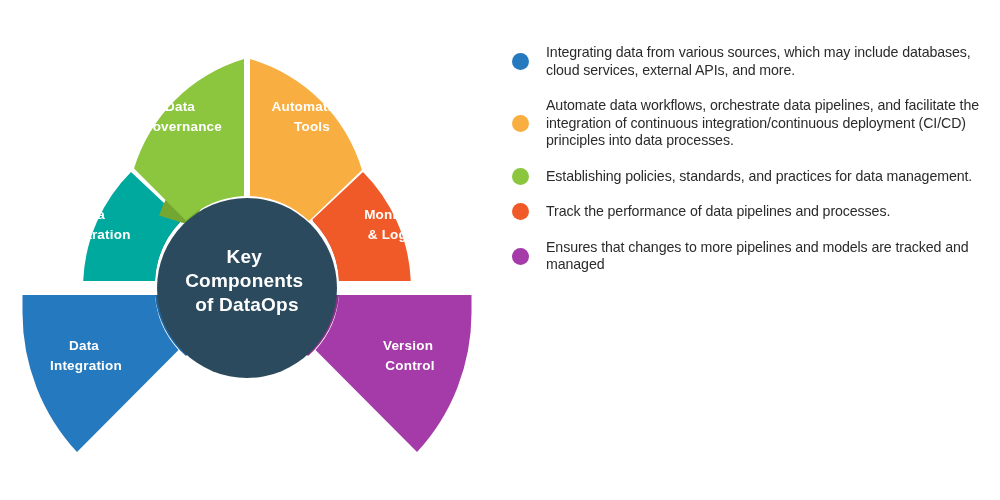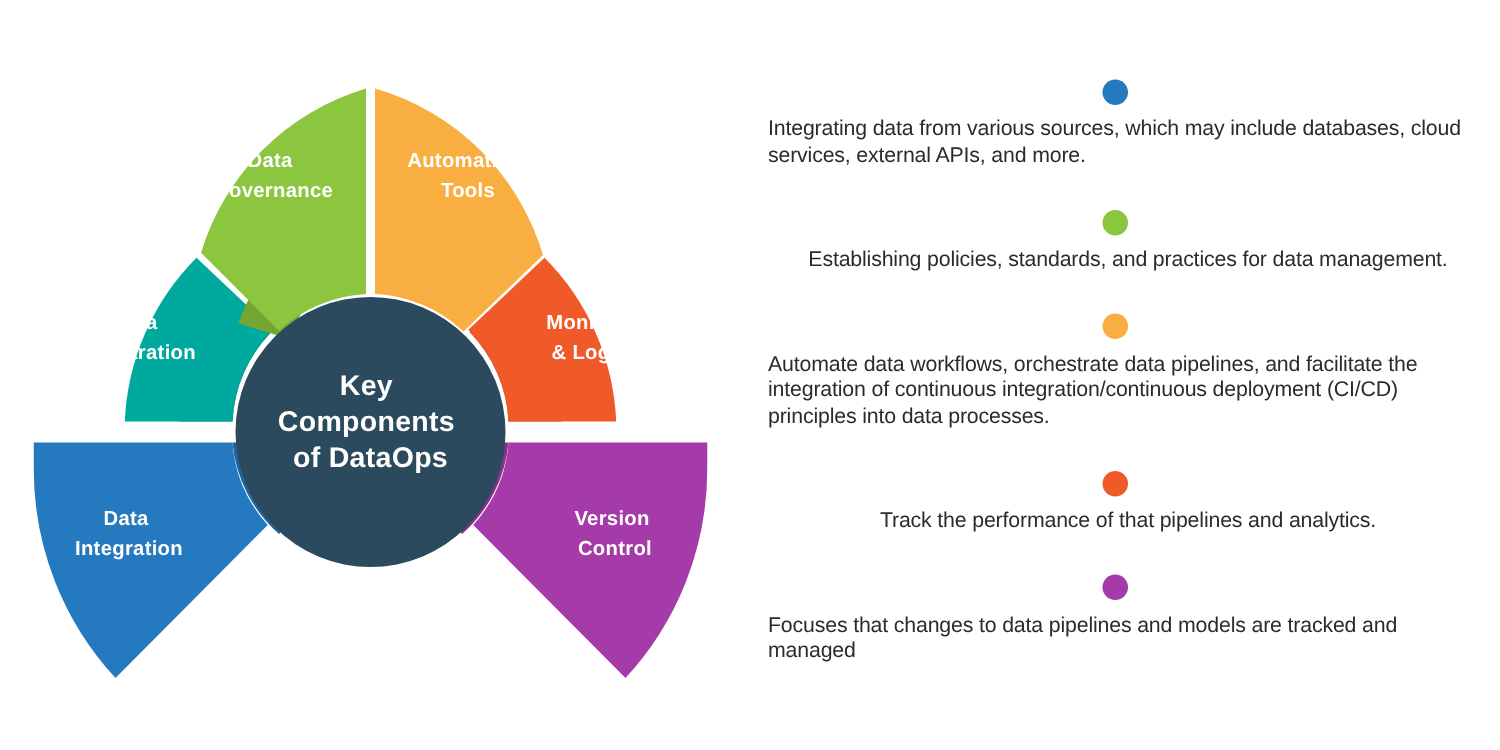--- a/index.html
+++ b/index.html
@@ -34,23 +34,22 @@
   }
 
   
   .legend{
     position:absolute;
     left:512px;top:44px;
     width:480px;
   }
   .legend-item{
     display:flex;
-    align-items:center;
+    align-items:flex-end;
     margin-bottom:18px;
-    flex-direction:column;
   }
   .legend-item:last-child{margin-bottom:0;}
   .bullet-wrap{
     width:34px;
     flex:0 0 34px;
     display:flex;
     align-items:center;
     justify-content:flex-start;
     align-self:center;
   }
@@ -191,41 +190,41 @@
     <div class="legend-item">
       <span class="bullet-wrap">
         <span class="bullet" style="background:#2579BE"></span>
       </span>
       <span class="legend-text">Integrating data from various sources, which may include databases, cloud services, external APIs, and more.</span>
     </div>
 
 
     <div class="legend-item">
       <span class="bullet-wrap">
+        <span class="bullet" style="background:#F9AE41"></span>
+      </span>
+      <span class="legend-text">Automate data workflows, orchestrate data pipelines, and facilitate the integration of continuous integration/continuous deployment (CI/CD) principles into data processes.</span>
+    </div>
+
+    <div class="legend-item">
+      <span class="bullet-wrap">
         <span class="bullet" style="background:#8CC63F"></span>
       </span>
       <span class="legend-text">Establishing policies, standards, and practices for data management.</span>
     </div>
 
     <div class="legend-item">
       <span class="bullet-wrap">
-        <span class="bullet" style="background:#F9AE41"></span>
-      </span>
-      <span class="legend-text">Automate data workflows, orchestrate data pipelines, and facilitate the integration of continuous integration/continuous deployment (CI/CD) principles into data processes.</span>
-    </div>
-
-    <div class="legend-item">
-      <span class="bullet-wrap">
         <span class="bullet" style="background:#F05A28"></span>
       </span>
-      <span class="legend-text">Track the performance of that pipelines and analytics.</span>
+      <span class="legend-text">Track the performance of data pipelines and processes.</span>
     </div>
 
     <div class="legend-item">
       <span class="bullet-wrap">
         <span class="bullet" style="background:#A43BA8"></span>
       </span>
-      <span class="legend-text">Focuses that changes to data pipelines and models are tracked and managed</span>
+      <span class="legend-text">Ensures that changes to more pipelines and models are tracked and managed</span>
     </div>
 
   </div>
 
 </div>
 
 </body></html>

